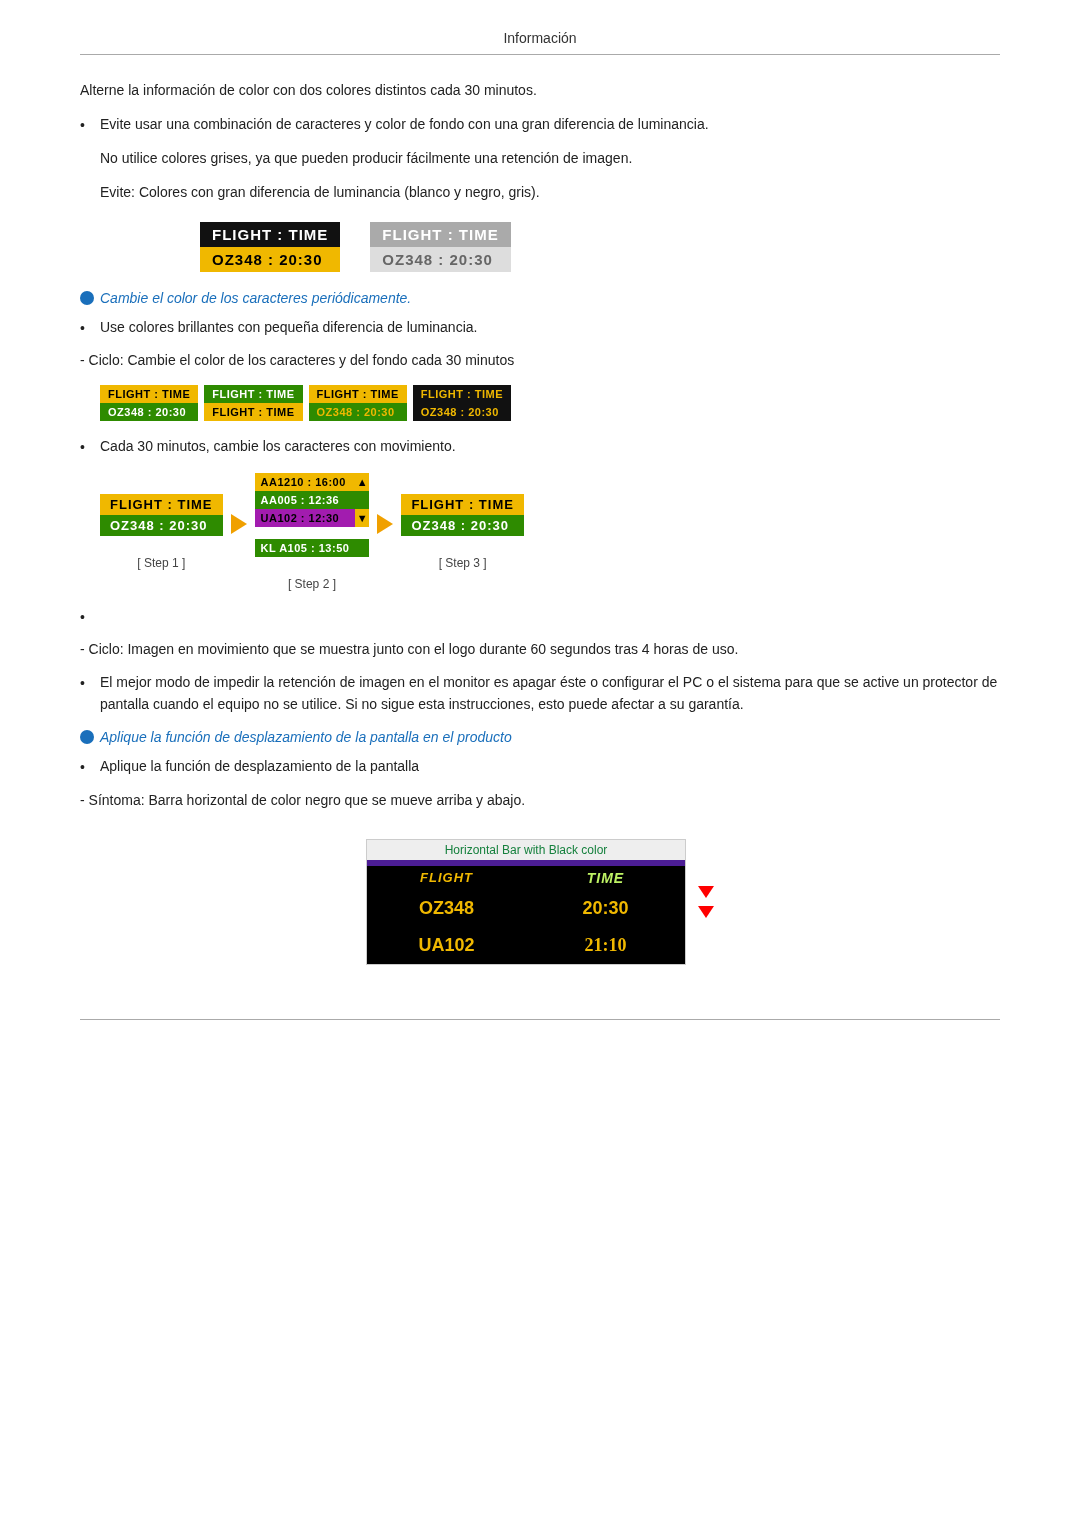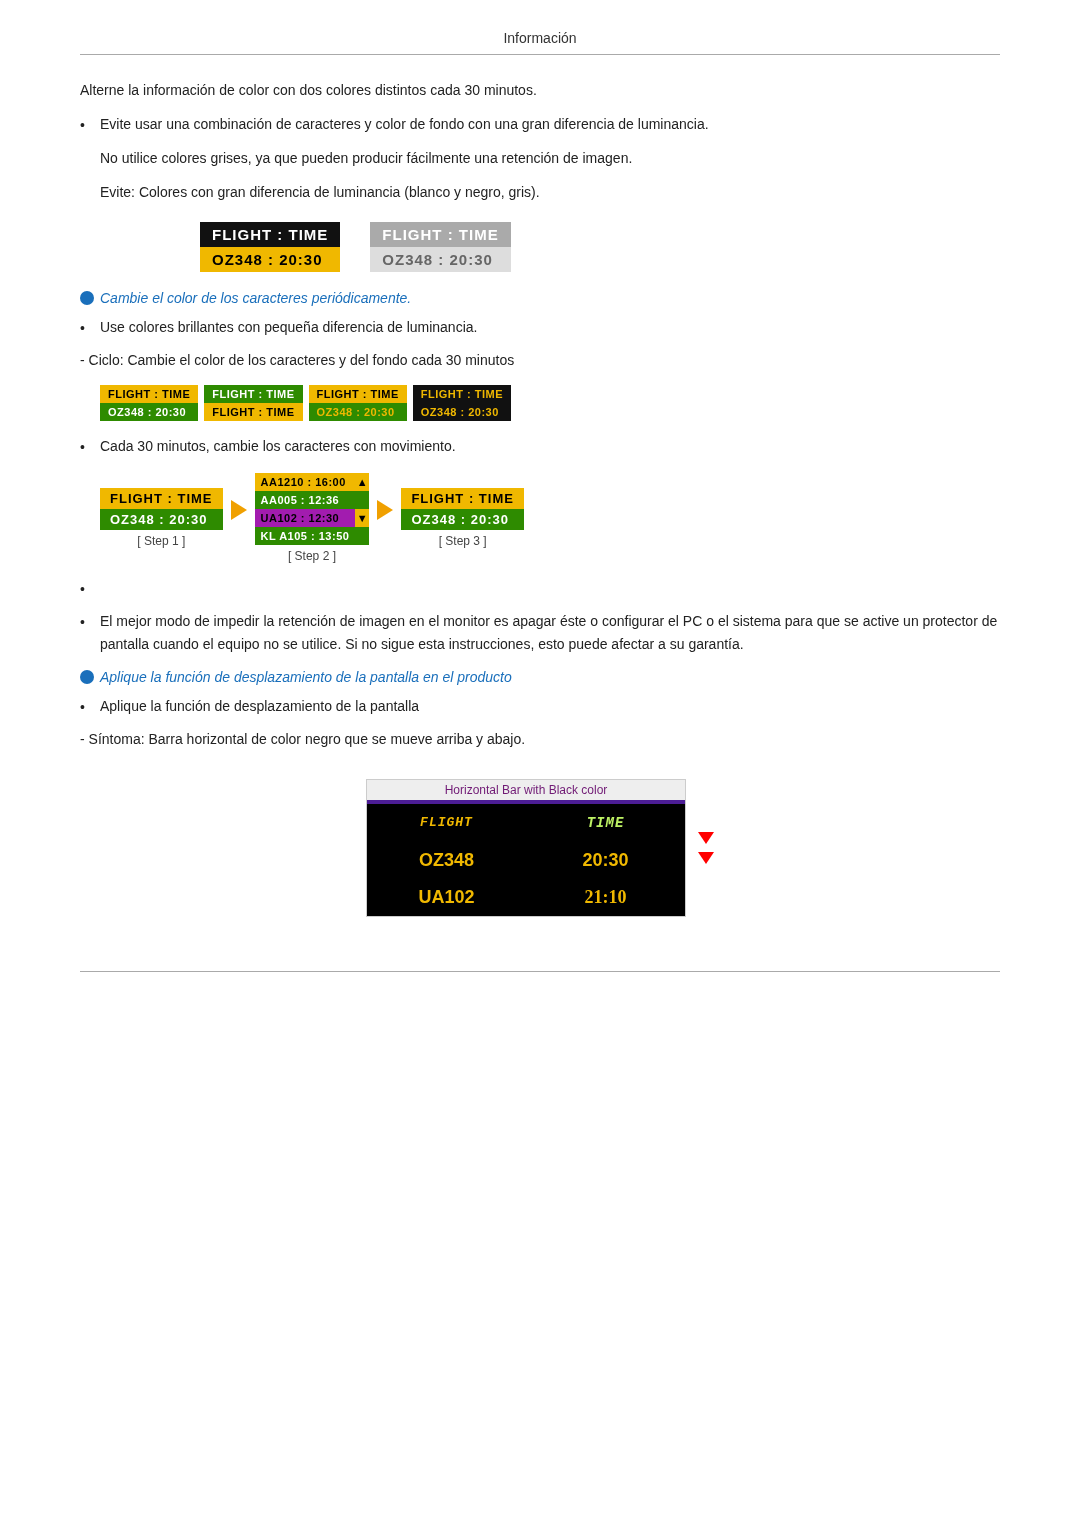--- a/index.html
+++ b/index.html
@@ -147,20 +147,21 @@
     .steps-row {
       display: flex;
       gap: 0;
       margin: 14px 0 14px 20px;
       align-items: center;
     }
     .step-box-wrap {
       display: flex;
       flex-direction: column;
       align-items: center;
+      gap: 16px;
     }
     .step-label {
       font-size: 12px;
       color: #444;
       margin-top: 4px;
     }
     .step-arrow {
       display: flex;
       flex-direction: column;
       align-items: center;
@@ -198,39 +199,38 @@
     .hbar-container {
       margin: 14px auto;
       width: 320px;
       border: 1px solid #ccc;
       background: #000;
       display: flex;
       flex-direction: column;
     }
     .hbar-title {
       background: #eee;
-      color: #701a75;
+      color: #15803d;
       text-align: center;
       font-size: 12px;
       padding: 3px 0;
-      border-bottom: 4px solid #4c1d95;
+      border-bottom: 6px solid #4c1d95;
     }
     .hbar-header {
       display: flex;
       background: #000;
     }
     .hbar-h-cell {
       flex: 1;
       text-align: center;
       font-weight: bold;
       font-size: 14px;
-      padding: 11px 0;
+      padding: 4px 0;
       color: #f0b800;
       letter-spacing: 1px;
-      font-family: Liberation Mono, monospace;
     }
     .hbar-row {
       display: flex;
       background: #000;
     }
     .hbar-cell {
       flex: 1;
       text-align: center;
       font-weight: bold;
       font-size: 18px;
@@ -354,21 +354,21 @@
           <div style="background:#f0b800;color:#000;padding:3px 6px;width:14px;display:flex;align-items:center;justify-content:center;">▲</div>
         </div>
         <div style="display:flex;">
           <div style="background:#2e8b00;color:#fff;padding:3px 6px;flex:1;">AA005  : 12:36</div>
           <div style="background:#2e8b00;color:#fff;padding:3px 6px;width:14px;display:flex;align-items:center;justify-content:center;"></div>
         </div>
         <div style="display:flex;">
           <div style="background:#a21caf;color:#000;padding:3px 6px;flex:1;">UA102 : 12:30</div>
           <div style="background:#f0b800;color:#000;padding:3px 6px;width:14px;display:flex;align-items:center;justify-content:center;">▼</div>
         </div>
-        <div style="display:flex;">
+        <div style="display:flex;margin-top:12px;">
           <div style="background:#2e8b00;color:#fff;padding:3px 6px;flex:1;">KL A105 : 13:50</div>
           <div style="background:#2e8b00;color:#fff;padding:3px 6px;width:14px;"></div>
         </div>
       </div>
       <span class="step-label">[ Step 2 ]</span>
     </div>
 
     <div class="step-arrow">
       <div class="arrow-right"></div>
     </div>
@@ -378,20 +378,21 @@
         <div class="header-row">FLIGHT  :  TIME</div>
         <div class="data-row">OZ348   :  20:30</div>
       </div>
       <span class="step-label">[ Step 3 ]</span>
     </div>
   </div>
 
   <div class="bullet-item">
     <span class="bullet-dot">•</span>
   </div>
+  <p class="sub-text">- Ciclo: Imagen en movimiento que se muestra junto con el logo durante 60 segundos tras 4 horas de uso.</p>
 
   <div class="bullet-item">
     <span class="bullet-dot">•</span>
     <span>El mejor modo de impedir la retención de imagen en el monitor es apagar éste o configurar el PC o el sistema para que se active un protector de pantalla cuando el equipo no se utilice. Si no sigue esta instrucciones, esto puede afectar a su garantía.</span>
   </div>
 
   <div class="italic-blue" style="margin: 14px 0 10px 0;">
     <span class="blue-circle-icon"></span>
     <span>Aplique la función de desplazamiento de la pantalla en el producto</span>
   </div>

